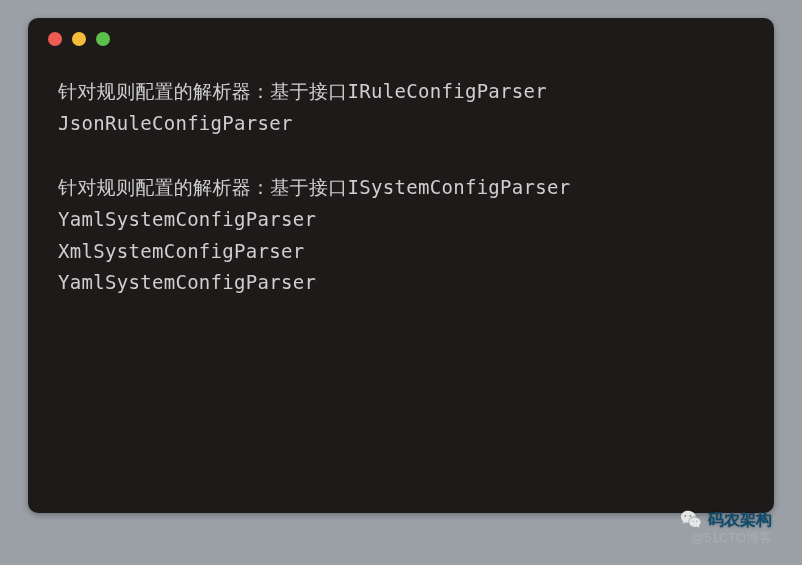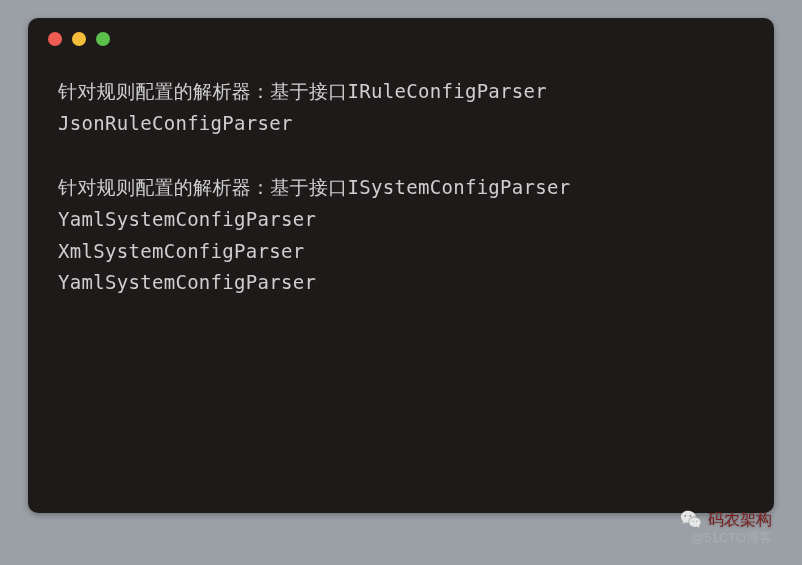--- a/index.html
+++ b/index.html
@@ -42,24 +42,25 @@
       font-weight: 400;
     }
     .blank { height: 1.68em; }
     .watermark-wechat {
       position: absolute;
       right: 30px;
       bottom: 34px;
       display: flex;
       align-items: center;
       gap: 6px;
-      color: #7f1d1d;
+      color: #0c4a6e;
       font-family: -apple-system, "PingFang SC", sans-serif;
       font-size: 16px;
       text-shadow: 0 0 3px rgba(0,0,0,0.4);
+      font-weight: bold;
     }
     .watermark-cto {
       position: absolute;
       right: 30px;
       bottom: 18px;
       color: rgba(200,200,200,0.35);
       font-family: -apple-system, sans-serif;
       font-size: 13px;
     }
     .wechat-icon {

